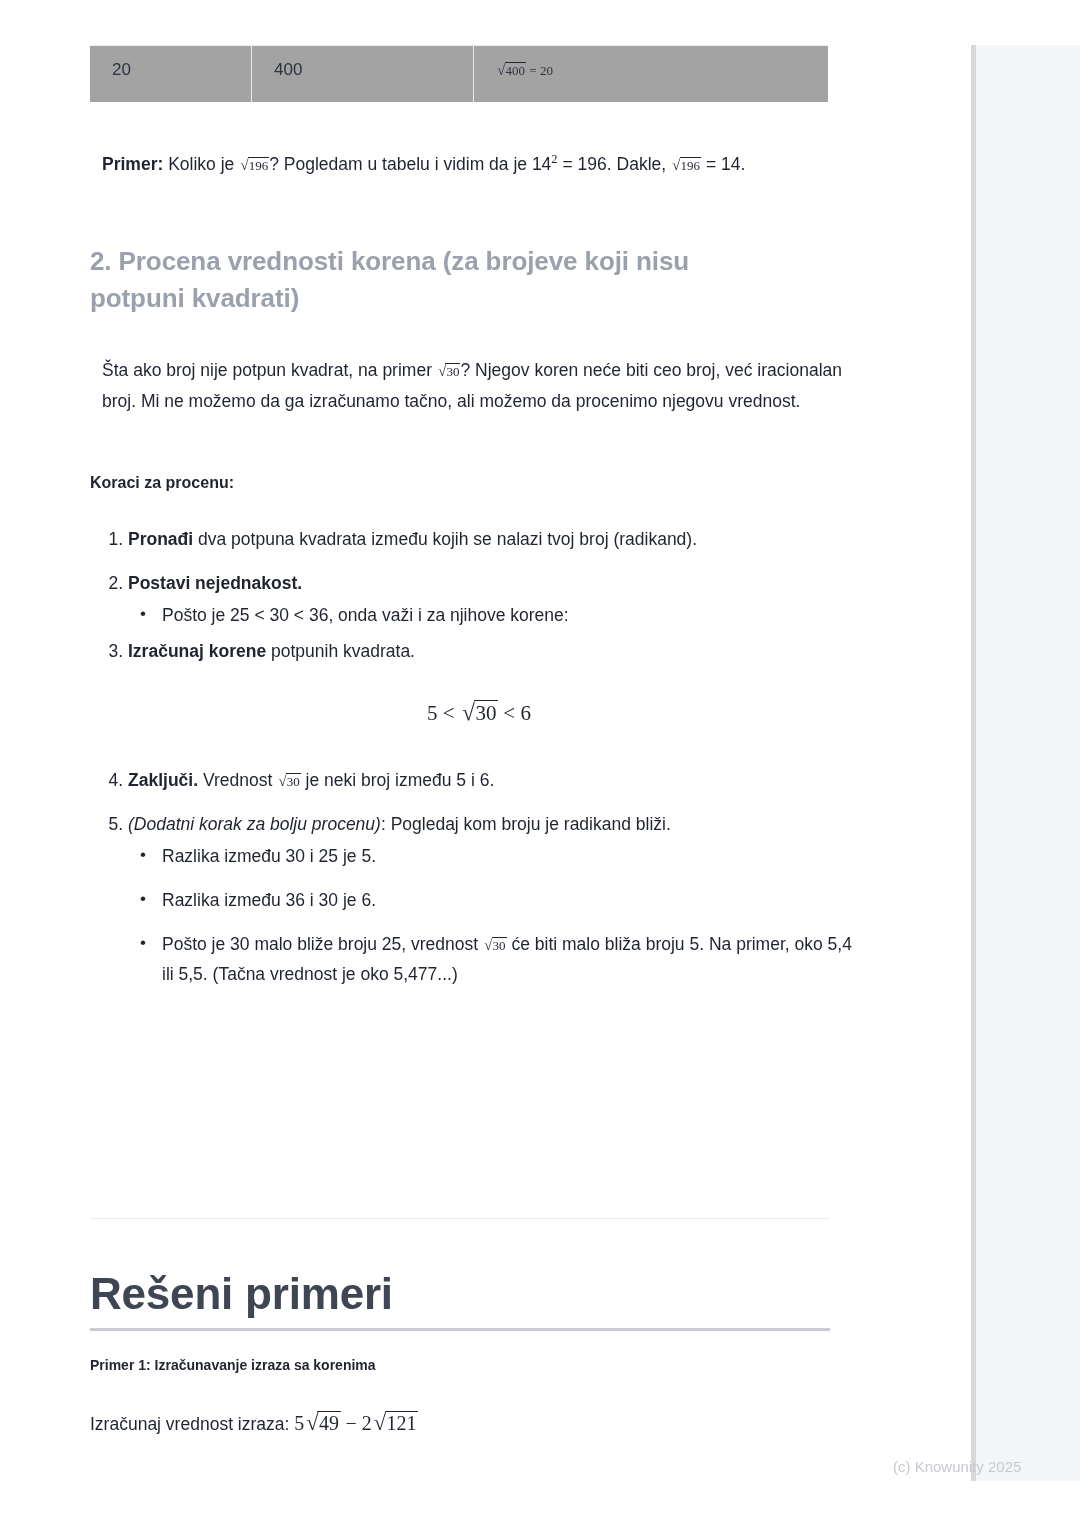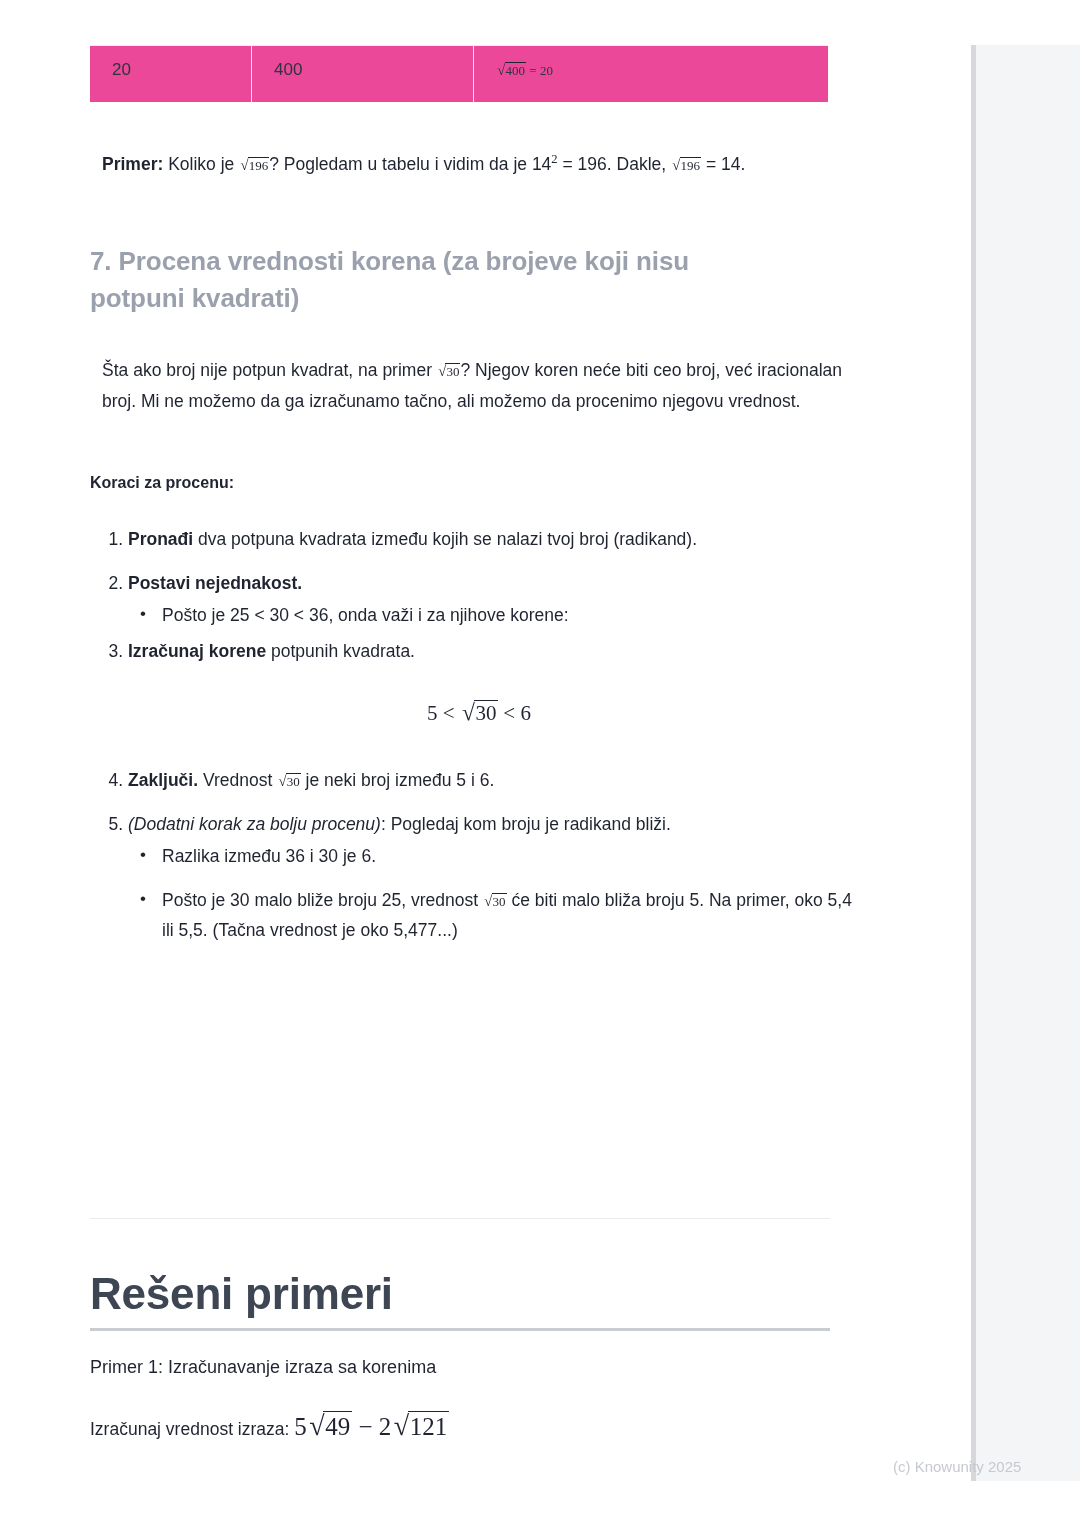--- a/index.html
+++ b/index.html
@@ -49,21 +49,21 @@
     width: 740px;
   }
 
   
   .tbl {
     position: absolute;
     left: 0;
     top: 45px;
     width: 738px;
     height: 57px;
-    background: #ec4899;
+    background: #a3a3a3;
     border-top: 1px solid #eceef0;
     box-sizing: border-box;
   }
   .tbl-row {
     display: flex;
     height: 100%;
     align-items: flex-start;
   }
   .tbl-cell {
     padding: 14px 22px 0 22px;
@@ -213,32 +213,32 @@
     left: 0;
     top: 1328px;
     width: 740px;
     height: 3px;
     background: #c9ccd1;
   }
   .primer1 {
     position: absolute;
     left: 0;
     top: 1357px;
-    font-size: 18px;
-    font-weight: normal;
+    font-size: 14px;
+    font-weight: bold;
     color: #1f2430;
   }
   .izracunaj {
     position: absolute;
     left: 0;
     top: 1410px;
     font-size: 17.5px;
     color: #1f2430;
   }
-  .izracunaj .m { font-size: 25px; }
+  .izracunaj .m { font-size: 20px; }
 
   
   .watermark {
     position: absolute;
     left: 893px;
     top: 1458px;
     font-size: 15px;
     color: #c6c9cf;
     white-space: nowrap;
   }
@@ -257,21 +257,21 @@
         <div class="tbl-cell c1">20</div>
         <div class="tbl-cell c2">400</div>
         <div class="tbl-cell c3">
           <span class="m"><span class="rad"><span class="radsym">√</span><span class="rand">400</span></span><span> = 20</span></span>
         </div>
       </div>
     </div>
 
     <p class="body pos primer-para"><b>Primer:</b><span> Koliko je </span><span class="m"><span class="rad"><span class="radsym">√</span><span class="rand">196</span></span></span><span>? Pogledam u tabelu i vidim da je 14</span><sup class="pw m">2</sup><span> = 196. Dakle, </span><span class="m"><span class="rad"><span class="radsym">√</span><span class="rand">196</span></span></span><span> = 14.</span></p>
 
-    <h2 class="sec">7. Procena vrednosti korena (za brojeve koji nisu potpuni kvadrati)</h2>
+    <h2 class="sec">2. Procena vrednosti korena (za brojeve koji nisu potpuni kvadrati)</h2>
 
     <p class="body pos intro-para"><span>Šta ako broj nije potpun kvadrat, na primer </span><span class="m"><span class="rad"><span class="radsym">√</span><span class="rand">30</span></span></span><span>? Njegov koren neće biti ceo broj, već iracionalan broj. Mi ne možemo da ga izračunamo tačno, ali možemo da procenimo njegovu vrednost.</span></p>
 
     <div class="koraci">Koraci za procenu:</div>
 
     <ol class="steps">
 
       <li><b>Pronađi</b><span> dva potpuna kvadrata između kojih se nalazi tvoj broj (radikand).</span>
       </li>
 
@@ -282,20 +282,21 @@
       </li>
 
       <li class="tight"><b>Izračunaj korene</b><span> potpunih kvadrata.</span>
         <div class="eq"><span>5 &lt; </span><span class="rad"><span class="radsym">√</span><span class="rand">30</span></span><span> &lt; 6</span></div>
       </li>
 
       <li><b>Zaključi.</b><span> Vrednost </span><span class="m"><span class="rad"><span class="radsym">√</span><span class="rand">30</span></span></span><span> je neki broj između 5 i 6.</span></li>
 
       <li><i>(Dodatni korak za bolju procenu)</i><span>: Pogledaj kom broju je radikand bliži.</span>
         <ul class="sub">
+          <li>Razlika između 30 i 25 je 5.</li>
           <li>Razlika između 36 i 30 je 6.</li>
           <li><span>Pošto je 30 malo bliže broju 25, vrednost </span><span class="m"><span class="rad"><span class="radsym">√</span><span class="rand">30</span></span></span><span> će biti malo bliža broju 5. Na primer, oko 5,4 ili 5,5. (Tačna vrednost je oko 5,477...)</span></li>
         </ul>
       </li>
 
     </ol>
 
     <div class="hr-light"></div>
     <h1 class="solved">Rešeni primeri</h1>
     <div class="hr-strong"></div>

